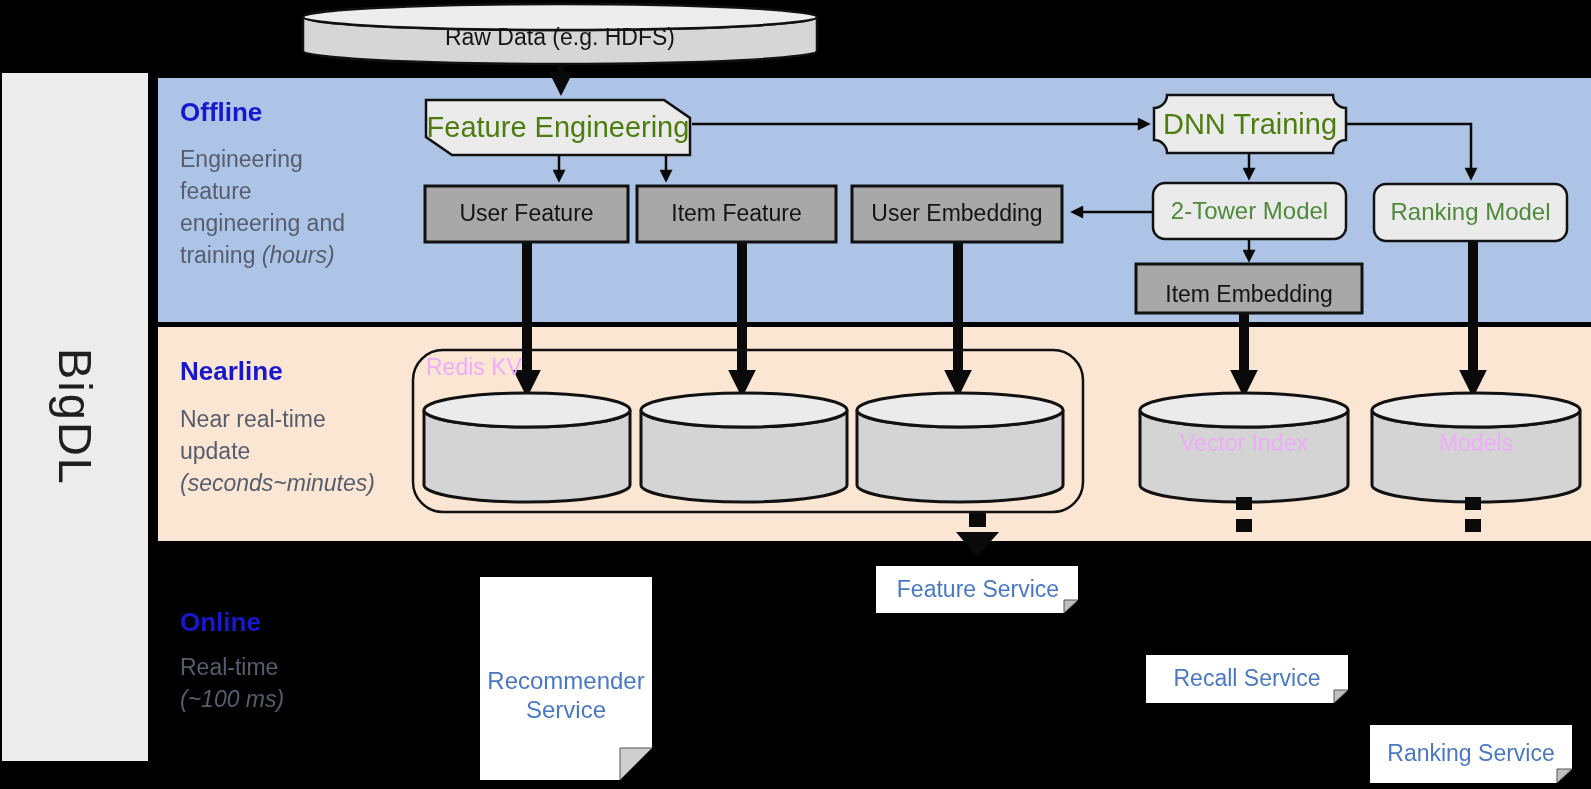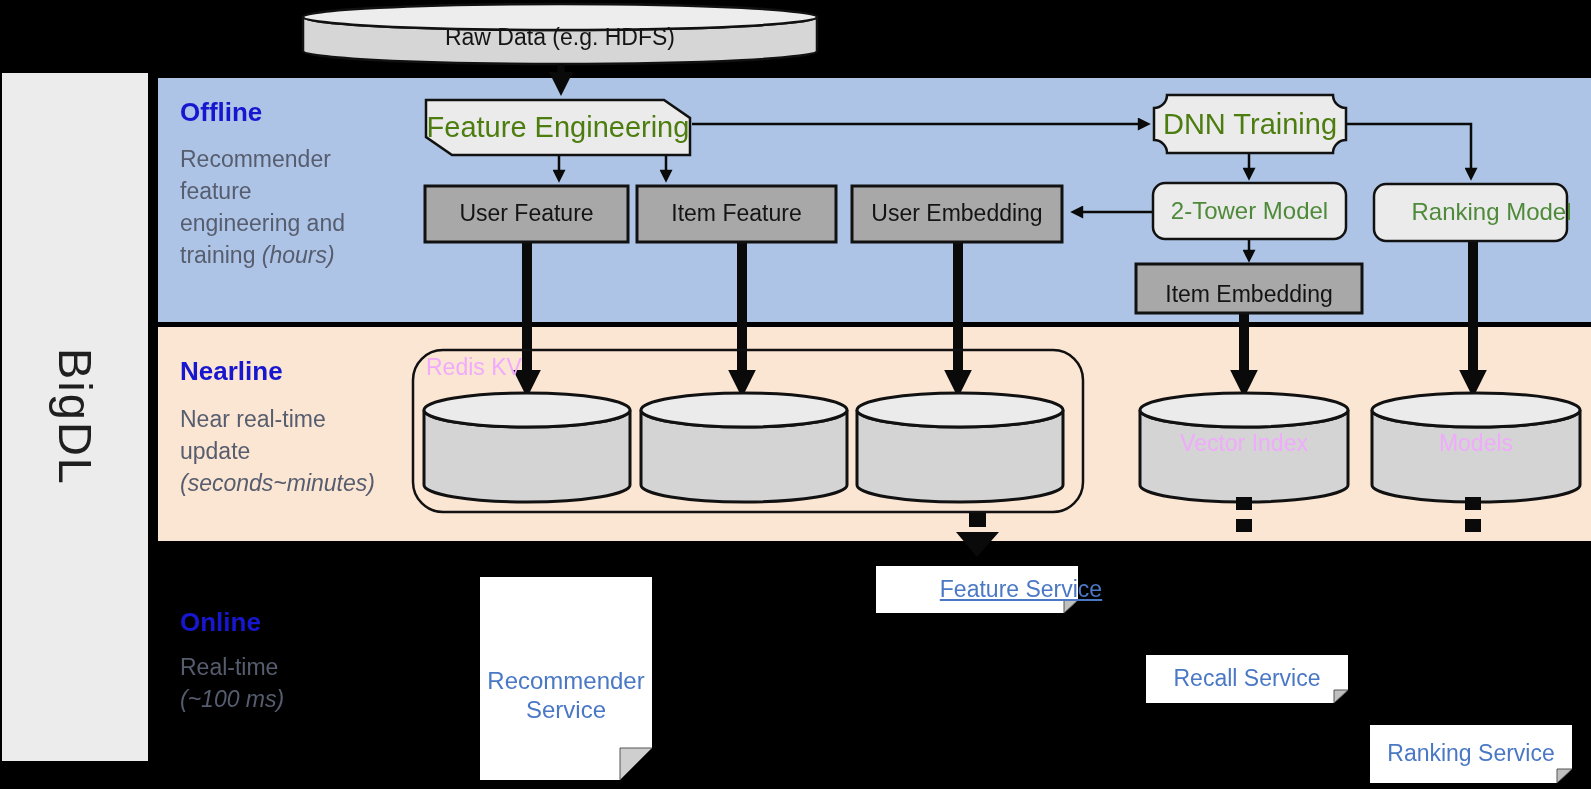--- a/index.html
+++ b/index.html
@@ -128,21 +128,21 @@
   </svg>
 
   <div class="lbl" style="left:2px;top:73px;width:146px;height:688px;">
     <span class="bigdl">BigDL</span>
   </div>
 
   <div class="lbl dark" style="left:303px;top:23px;width:514px;height:30px;">Raw Data (e.g. HDFS)</div>
 
   <div class="lbl sec-title left" style="left:180px;top:97px;width:220px;height:32px;">Offline</div>
   <div class="sec-desc" style="position:absolute;z-index:5;left:180px;top:143px;width:265px;">
-    <div>Recommender</div>
+    <div>Engineering</div>
     <div>feature</div>
     <div>engineering and</div>
     <div><span>training</span> <i>(hours)</i></div>
   </div>
 
   <div class="lbl sec-title left" style="left:180px;top:356px;width:220px;height:32px;">Nearline</div>
   <div class="sec-desc" style="position:absolute;z-index:5;left:180px;top:403px;width:280px;">
     <div>Near real-time</div>
     <div>update</div>
     <div><i>(seconds~minutes)</i></div>
@@ -153,25 +153,25 @@
     <div>Real-time</div>
     <div><i>(~100 ms)</i></div>
   </div>
 
   <div class="lbl proc" style="left:426px;top:100px;width:264px;height:55px;">Feature Engineering</div>
   <div class="lbl proc" style="left:1154px;top:95px;width:192px;height:58px;">DNN Training</div>
   <div class="lbl dark" style="left:425px;top:186px;width:203px;height:56px;">User Feature</div>
   <div class="lbl dark" style="left:637px;top:186px;width:199px;height:56px;">Item Feature</div>
   <div class="lbl dark" style="left:852px;top:186px;width:210px;height:56px;">User Embedding</div>
   <div class="lbl model" style="left:1153px;top:183px;width:193px;height:56px;">2-Tower Model</div>
-  <div class="lbl model" style="left:1374px;top:184px;width:193px;height:57px;padding-left:21px;">Ranking Model</div>
+  <div class="lbl model" style="left:1374px;top:184px;width:193px;height:57px;">Ranking Model</div>
   <div class="lbl dark" style="left:1136px;top:264px;width:226px;height:62px;">Item Embedding</div>
 
   <div class="lbl store left" style="left:426px;top:353px;width:140px;height:30px;">Redis KV</div>
   <div class="lbl store" style="left:1140px;top:426px;width:208px;height:36px;">Vector Index</div>
   <div class="lbl store" style="left:1372px;top:426px;width:208px;height:36px;">Models</div>
 
   <div class="lbl svc wrap" style="left:490px;top:577px;width:152px;height:200px;font-size:24px;">Recommender Service</div>
-  <div class="lbl svc" style="left:905px;top:566px;width:232px;height:47px;text-decoration:underline;">Feature Service</div>
+  <div class="lbl svc" style="left:862px;top:566px;width:232px;height:47px;">Feature Service</div>
   <div class="lbl svc" style="left:1146px;top:655px;width:202px;height:48px;">Recall Service</div>
   <div class="lbl svc" style="left:1370px;top:725px;width:202px;height:58px;">Ranking Service</div>
 
 </div>
 
 </body></html>

